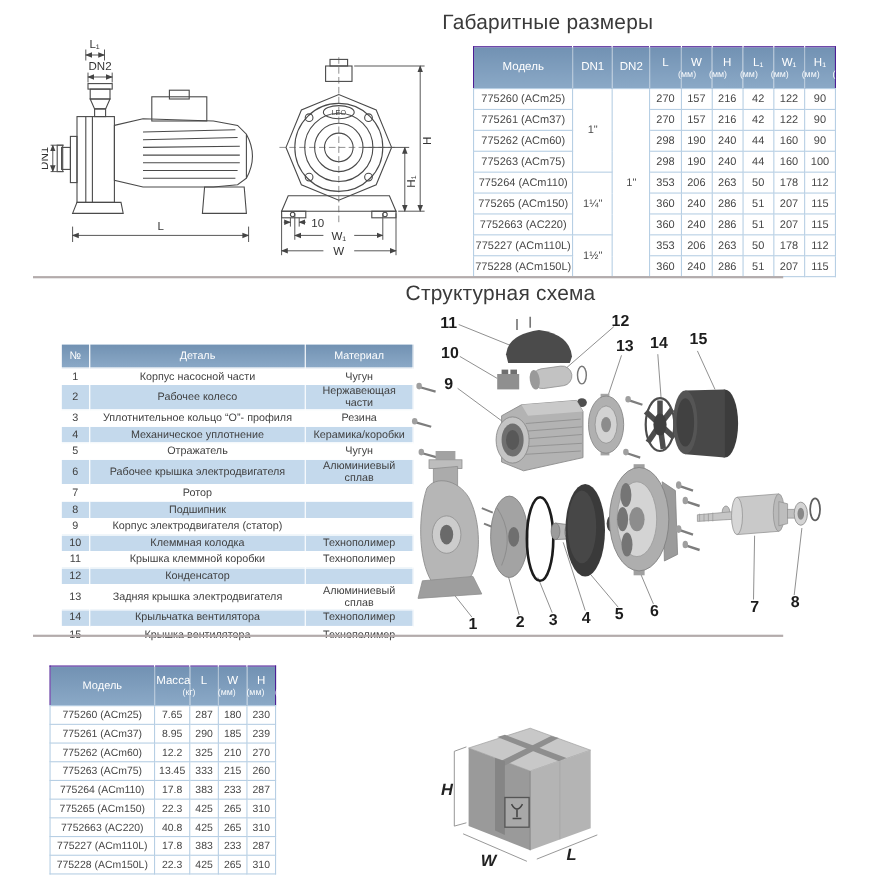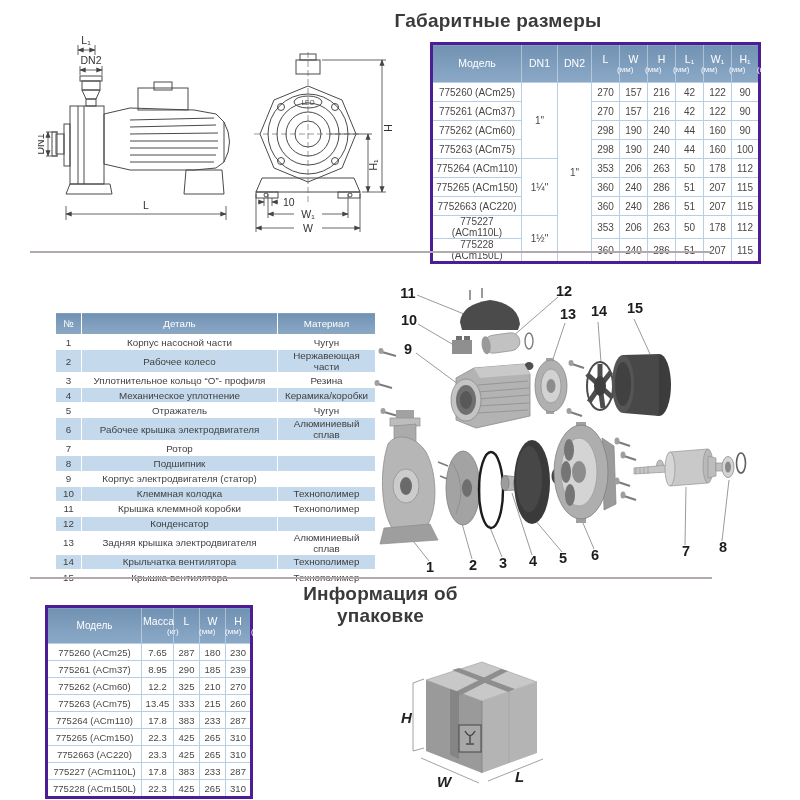--- a/index.html
+++ b/index.html
@@ -1,23 +1,23 @@
 <!DOCTYPE html>
 <html><head>
 <meta charset="utf-8">
 <style>
   html,body{margin:0;padding:0;background:#fff;}
   #page{position:relative;width:800px;height:800px;background:#fff;overflow:hidden;
         font-family:"Liberation Sans","DejaVu Sans",sans-serif;color:#3d3d3d;}
-  .sec-title{position:absolute;font-size:19px;font-weight:700;color:#3a3a3a;text-align:center;letter-spacing:0.2px;}
+  .sec-title{position:absolute;font-size:19px;font-weight:400;color:#3a3a3a;text-align:center;letter-spacing:0.2px;}
   .divider{position:absolute;left:30px;width:682px;height:2px;background:#b3abab;}
 
   
   table{border-collapse:collapse;table-layout:fixed;}
-  .grid-table{position:absolute;border:3px solid #4c1d95;}
+  .grid-table{position:absolute;border:1px solid #4c1d95;}
   .grid-table th{background:linear-gradient(180deg,#7292b3,#8ba9c7);color:#fff;font-weight:400;
                  border-right:1px solid rgba(255,255,255,.4);padding:0 1px;line-height:1.15;vertical-align:middle;}
   .grid-table th:last-child{border-right:none;}
   .grid-table td{border:1px solid #b7cfe4;background:#fff;text-align:center;color:#474747;padding:0 1px;}
   .unit{display:block;font-size:8px;opacity:.95;padding-left:24px;}
   .hl{display:block;font-size:10.5px;}
 
   #dims-table{left:430px;top:42px;width:330px;font-size:10px;}
   #dims-table th{height:37px;font-size:10.5px;}
   #dims-table td{height:18px;}
@@ -282,20 +282,21 @@
           <td>286</td>
           <td>51</td>
           <td>207</td>
           <td>115</td>
       </tr>
     </tbody>
   </table>
 
   <div class="divider" style="top:251px;"></div>
 
+  <div class="sec-title" style="left:345px;top:257px;width:220px;">Структурная схема</div>
 
   <table id="parts-table">
     <colgroup>
         <col style="width:26px">
         <col style="width:196px">
         <col style="width:98px">
       </colgroup>
     <thead>
       <tr>
         <th>№</th>
@@ -574,21 +575,20 @@
       <text class="num-label" x="161" y="284" text-anchor="middle">4</text>
       <text class="num-label" x="191" y="281" text-anchor="middle">5</text>
       <text class="num-label" x="223" y="278" text-anchor="middle">6</text>
       <text class="num-label" x="314" y="274" text-anchor="middle">7</text>
       <text class="num-label" x="351" y="270" text-anchor="middle">8</text>
     </g>
   </svg>
 
   <div class="divider" style="top:577px;"></div>
 
-  <div class="sec-title" style="left:258px;top:583px;width:245px;">Информация об упаковке</div>
 
   <table id="pack-table" class="grid-table">
     <colgroup>
         <col style="width:95px">
         <col style="width:32px">
         <col style="width:26px">
         <col style="width:26px">
         <col style="width:26px">
       </colgroup>
     <thead>
@@ -657,21 +657,21 @@
         <tr>
           <td>775265 (ACm150)</td>
           <td>22.3</td>
           <td>425</td>
           <td>265</td>
           <td>310</td>
         </tr>
 
         <tr>
           <td>7752663 (AC220)</td>
-          <td>23.3</td>
+          <td>40.8</td>
           <td>425</td>
           <td>265</td>
           <td>310</td>
         </tr>
 
         <tr>
           <td>775227 (ACm110L)</td>
           <td>17.8</td>
           <td>383</td>
           <td>233</td>

